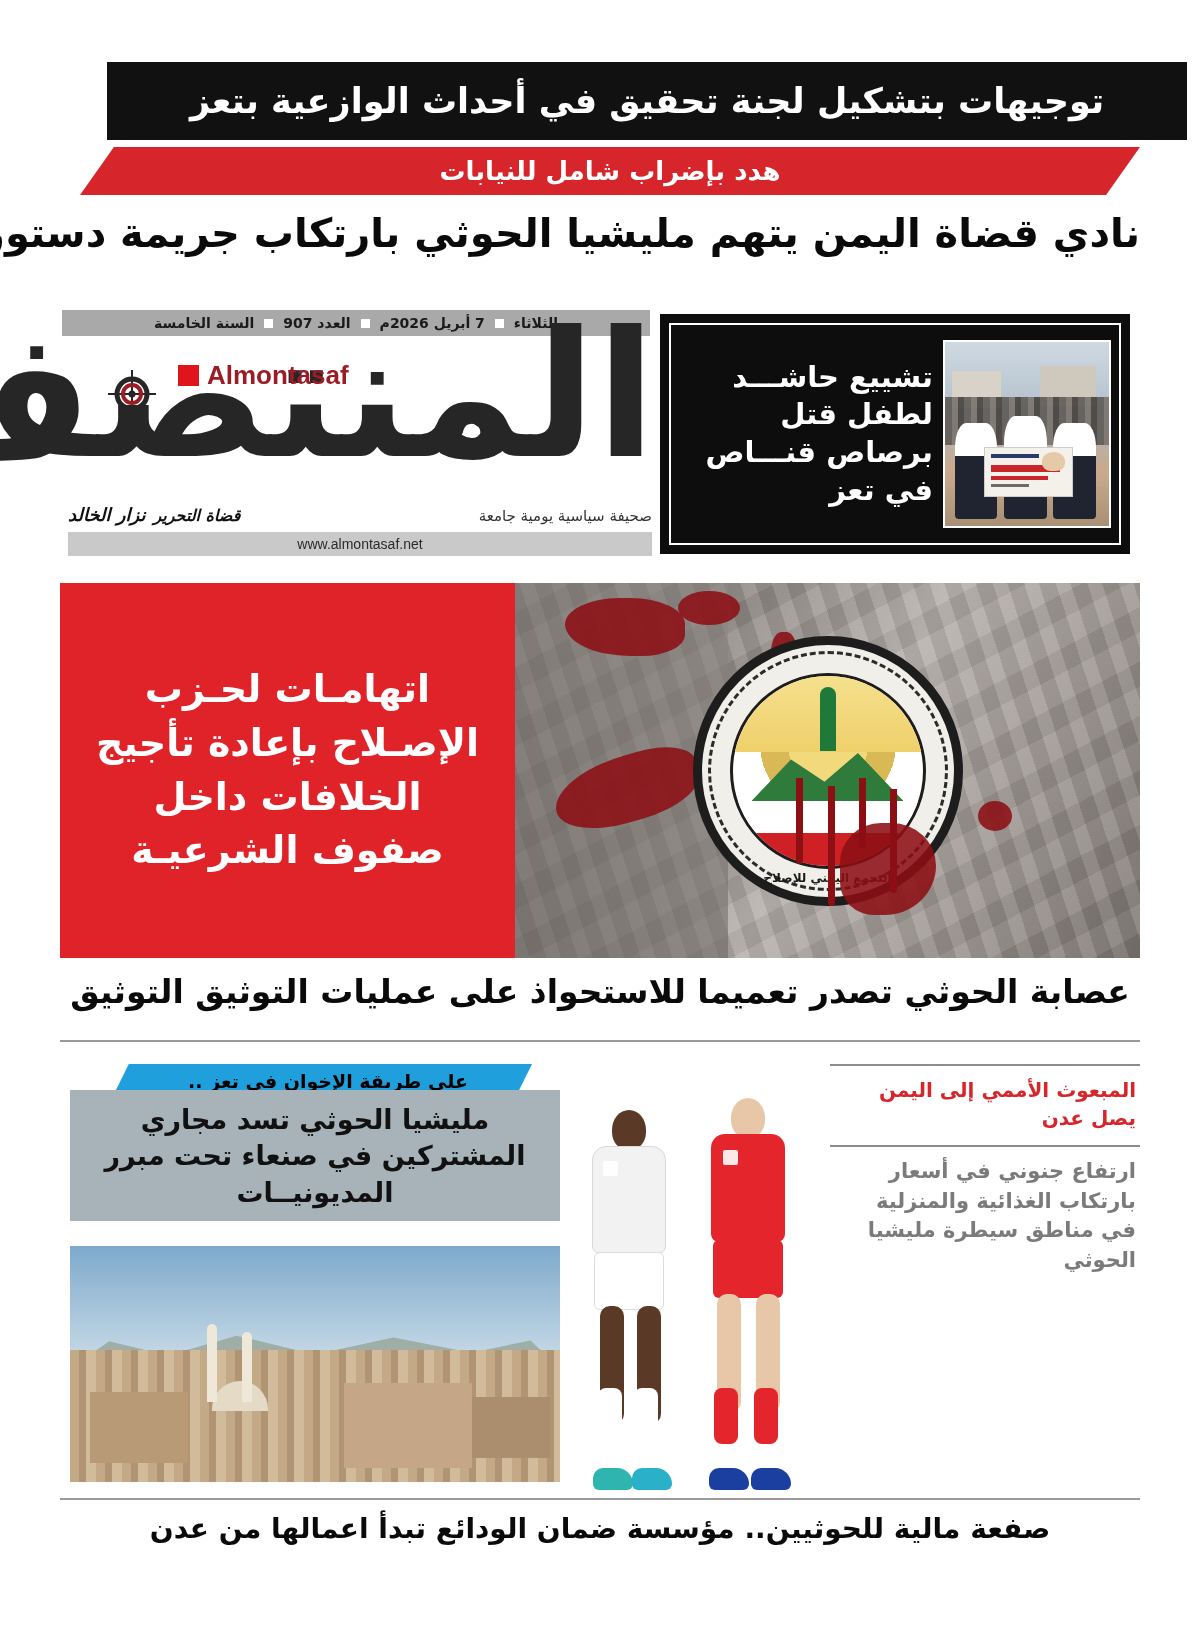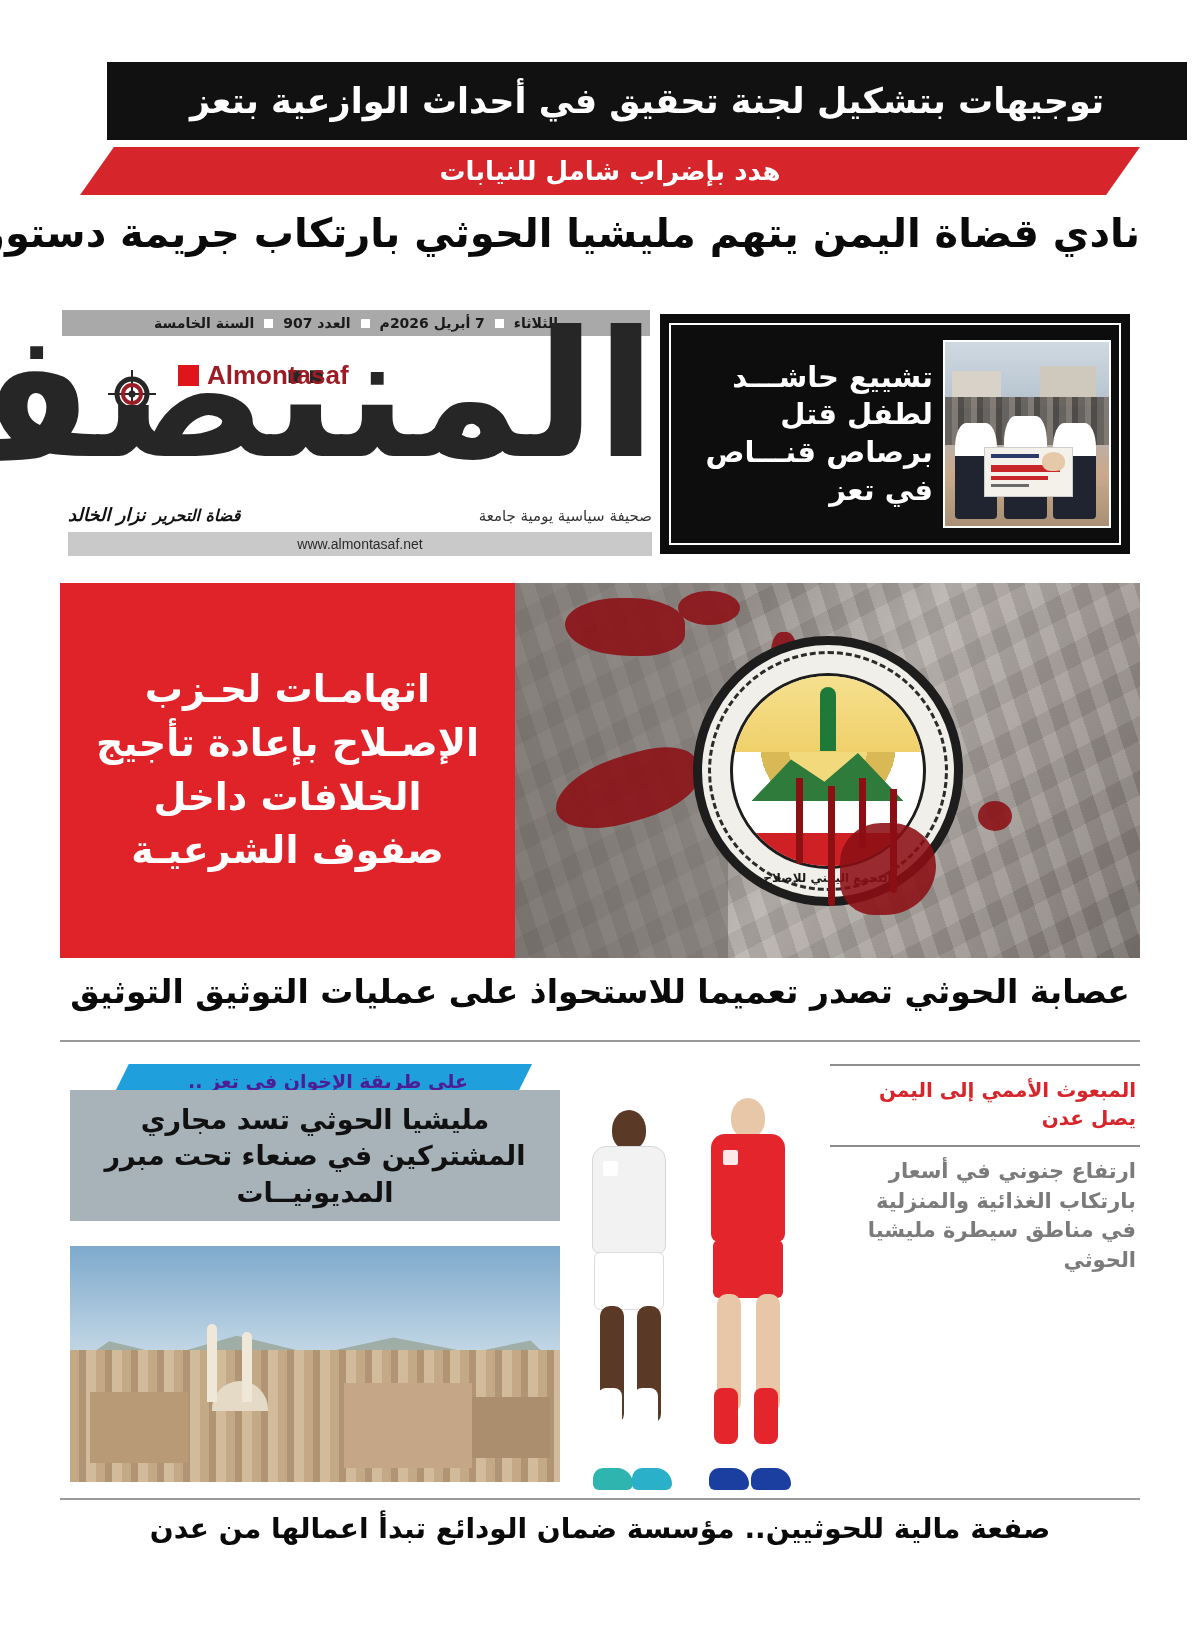--- a/index.html
+++ b/index.html
@@ -295,21 +295,21 @@
     width: 500px; position: relative;
   }
   .bluebanner {
     position:absolute; right:28px; top:14px;
     width: 420px; height: 34px;
     background: #1f9fdc;
     clip-path: polygon(4% 0, 100% 0, 96% 100%, 0 100%);
     display:flex; align-items:center; justify-content:center;
   }
   .bluebanner .txt {
-    color:#4c1d95; font-size:19px; font-weight:bold; direction:rtl; white-space:nowrap;margin-left:12px;
+    color:#000000; font-size:19px; font-weight:bold; direction:rtl; white-space:nowrap;margin-left:12px;
   }
   .graybox {
     position:absolute; right:0px; top:40px;
     width: 490px; min-height: 96px;
     background: #a8b2b9;
     padding: 12px 16px 10px;
     display:flex; align-items:center; justify-content:center;
   }
   .graybox .txt {
     color:#111111; font-size:27px; font-weight:bold;

